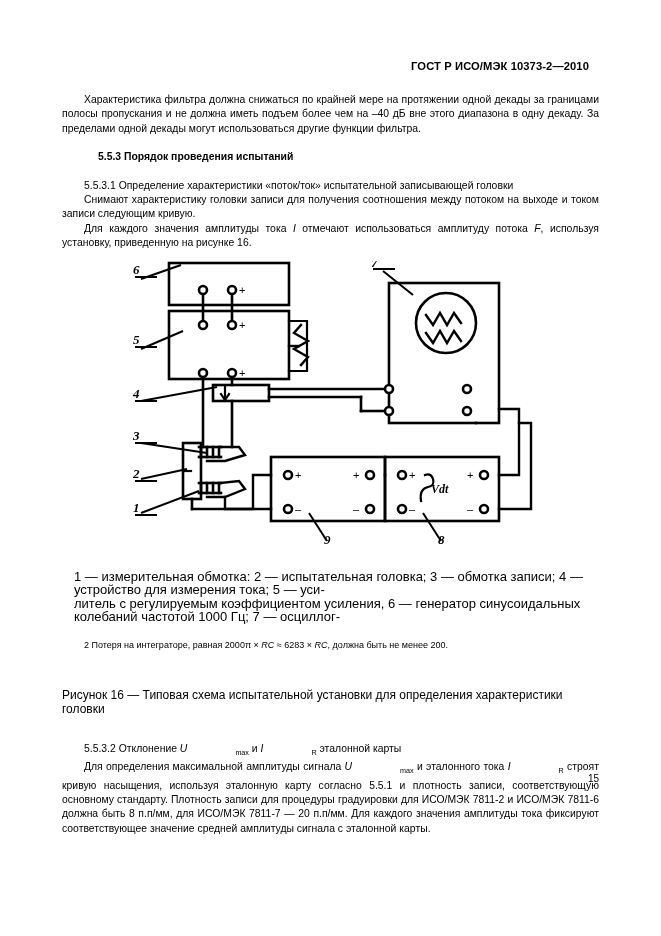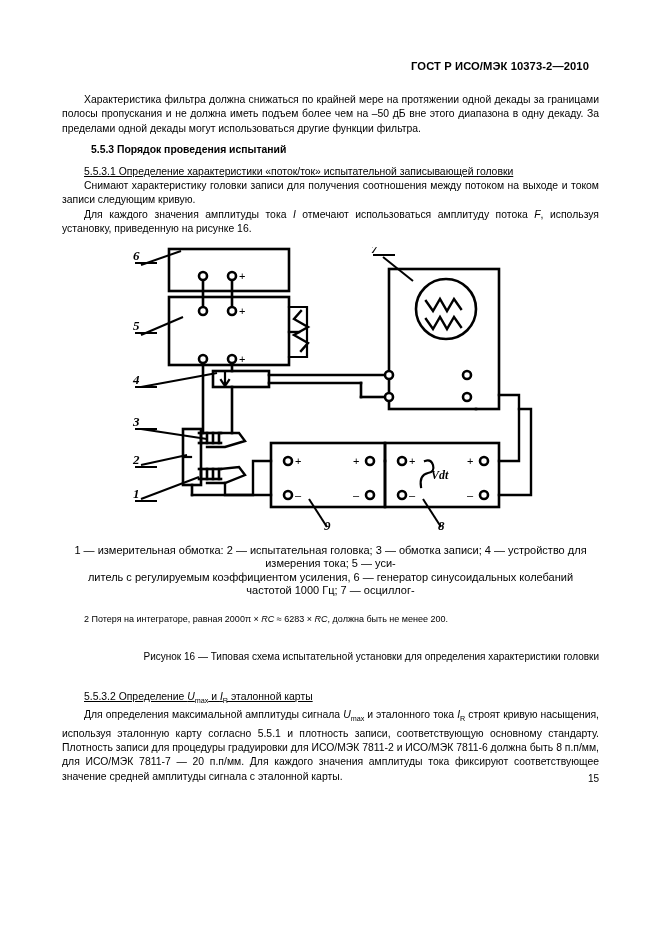--- a/index.html
+++ b/index.html
@@ -36,90 +36,89 @@
   p.para {
     margin: 0;
     font-size: 10.4px;
     line-height: 14.4px;
     text-align: justify;
     text-justify: inter-word;
     text-indent: 22px;
     hyphens: manual;
   }
   h3.head {
-    margin: 7px;
+    margin: 14px;
     font-size: 10.4px;
     line-height: 14.4px;
     font-weight: bold;
     text-indent: 22px;
   }
   h4.subhead {
     margin: 0;
     font-size: 10.4px;
     line-height: 14.4px;
     font-weight: normal;
     text-indent: 22px;
-    text-decoration: underline;
   }
   .it { font-style: italic; }
-  sub { font-size: 7.2px; }
+  sub { font-size: 7.2px; margin-left: 48px; }
 
   
   .figure-wrap {
     margin-top: 10px;
     width: 100%;
     display: flex;
     justify-content: center;
   }
   .legend {
-    margin-top: 12px;
-    font-size: 11px;
+    margin-top: 24px;
+    font-size: 13px;
     line-height: 13.5px;
-    text-align: center;
+    text-align: left;
     padding: 0 12px;
   }
   .legend .ln { display: block; }
   .notes {
     margin-top: 14px;
     font-size: 9px;
     line-height: 14px;
   }
   .notes-title {
     text-indent: 22px;
     letter-spacing: 2.2px;
   }
   .note-item {
     text-indent: 22px;
     text-align: justify;
   }
   .fig-caption {
-    margin-top: 24px;
-    font-size: 10px;
-    text-align: right;
+    margin-top: 36px;
+    font-size: 12px;
+    text-align: left;
     line-height: 14px;
   }
   .tail-block { margin-top: 26px; }
   .pageno {
     position: absolute;
     right: 62px;
     bottom: 52px;
     font-size: 10px;
   }
 </style>
 </head>
 <body>
 
 <div class="page">
 
   <div class="header">
     <span>ГОСТ Р ИСО/МЭК 10373-2—2010</span>
   </div>
 
   <div class="body-block">
-    <p class="para">Характеристика фильтра должна снижаться по крайней мере на протяжении одной декады за границами полосы пропускания и не должна иметь подъем более чем на –50 дБ вне этого диапазона в одну декаду. За пределами одной декады могут использоваться другие функции фильтра.</p>
+    <p class="para">Характеристика фильтра должна снижаться по крайней мере на протяжении одной декады за границами полосы пропускания и не должна иметь подъем более чем на –40 дБ вне этого диапазона в одну декаду. За пределами одной декады могут использоваться другие функции фильтра.</p>
     <h3 class="head">5.5.3  Порядок проведения испытаний</h3>
     <h4 class="subhead">5.5.3.1  Определение характеристики «поток/ток» испытательной записывающей головки</h4>
     <p class="para">Снимают характеристику головки записи для получения соотношения между потоком на выходе и током записи следующим кривую.</p>
     <p class="para"><span>Для каждого значения амплитуды тока </span><span class="it">I</span><span> отмечают использоваться амплитуду потока </span><span class="it">F</span><span>, используя установку, приведенную на рисунке 16.</span></p>
   </div>
 
   <div class="figure-wrap">
     <svg width="420" height="285" viewBox="0 0 420 285">
       <g fill="none" stroke="#000" stroke-width="2.6" stroke-linecap="square">
 
@@ -263,20 +262,20 @@
     <span class="ln">литель с регулируемым коэффициентом усиления, 6 — генератор синусоидальных колебаний частотой 1000 Гц; 7 — осциллог-</span>
   </div>
 
   <div class="notes">
     <div class="note-item"><span>2  Потеря на интеграторе, равная 2000π × </span><span class="it">RC</span><span> ≈ 6283 × </span><span class="it">RC</span><span>, должна быть не менее 200.</span></div>
   </div>
 
   <div class="fig-caption">Рисунок  16 — Типовая схема испытательной установки для определения характеристики головки</div>
 
   <div class="tail-block">
-    <h4 class="subhead"><span>5.5.3.2  Определение </span><span class="it">U</span><sub>max</sub><span> и </span><span class="it">I</span><sub>R</sub><span> эталонной карты</span></h4>
+    <h4 class="subhead"><span>5.5.3.2  Отклонение </span><span class="it">U</span><sub>max</sub><span> и </span><span class="it">I</span><sub>R</sub><span> эталонной карты</span></h4>
 
     <p class="para"><span>Для определения максимальной амплитуды сигнала </span><span class="it">U</span><sub>max</sub><span> и эталонного тока </span><span class="it">I</span><sub>R</sub><span> строят кривую насыщения, используя эталонную карту согласно 5.5.1 и плотность записи, соответствующую основному стандарту. Плотность записи для процедуры градуировки для ИСО/МЭК 7811-2 и ИСО/МЭК 7811-6 должна быть 8 п.п/мм, для ИСО/МЭК 7811-7 — 20 п.п/мм. Для каждого значения амплитуды тока фиксируют соответствующее значение средней амплитуды сигнала с эталонной карты.</span></p>
 
   </div>
 
   <div class="pageno">15</div>
 </div>
 
 </body></html>

